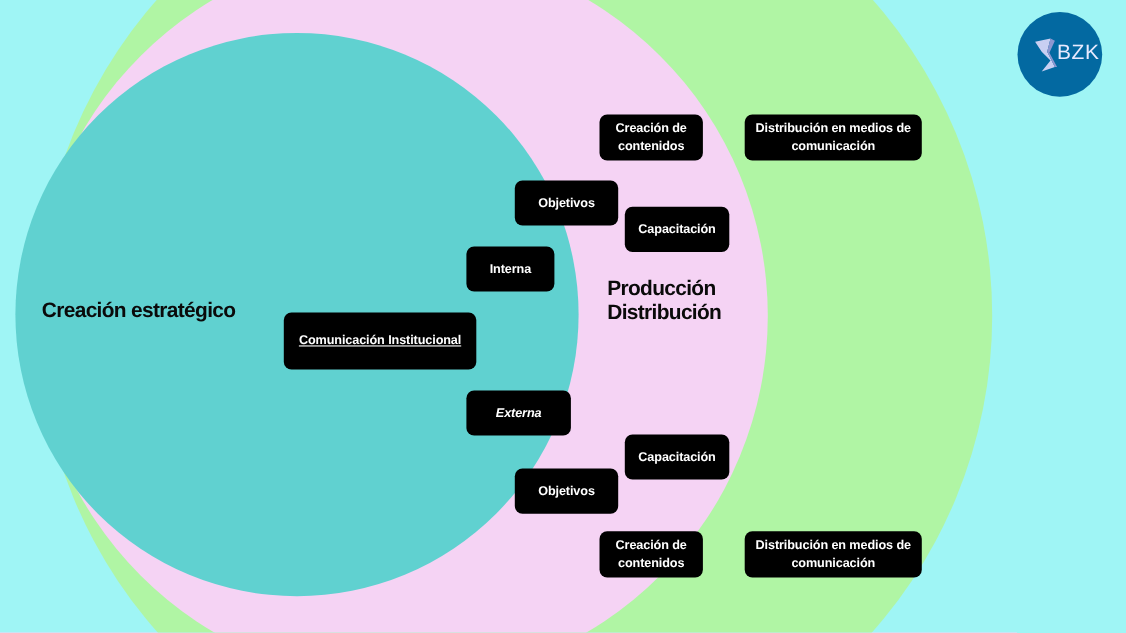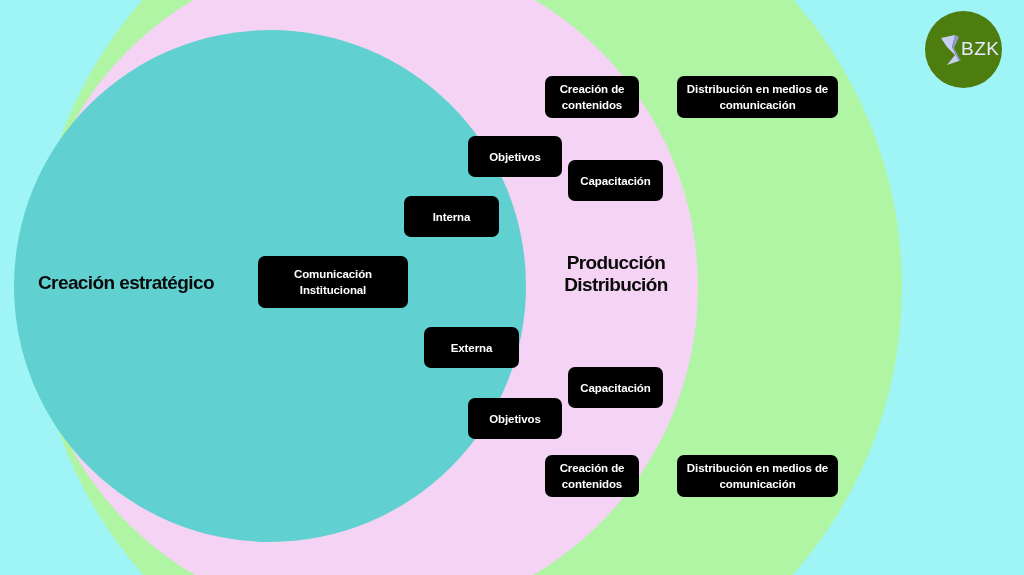--- a/index.html
+++ b/index.html
@@ -12,44 +12,44 @@
     .circle { position: absolute; border-radius: 50%; }
     .c-green { left: 34px; top: -147px; width: 868px; height: 868px; background: #b0f5a4; }
     .c-pink  { left: 30px; top: -47px; width: 668px; height: 668px; background: #f5d3f4; }
     .c-teal  { left: 14px; top: 30px; width: 512px; height: 512px; background: #60d1d0; }
 
     .label {
       position: absolute; color: #0a0a0a; font-weight: 700;
       font-size: 19px; line-height: 22px; letter-spacing: -0.6px;
     }
     .lbl-analisis { left: 38px; top: 272px; }
-    .lbl-produccion { left: 552px; top: 252px; width: 128px; text-align: center; }
+    .lbl-produccion { left: 552px; top: 252px; width: 128px; }
     .lbl-posicion { left: 720px; top: 252px; width: 184px; text-align: center; }
 
     .box {
       position: absolute; background: #000; color: #fff; border-radius: 7px;
       display: flex; align-items: center; justify-content: center; text-align: center;
       font-weight: 700; font-size: 11.5px; line-height: 16px; letter-spacing: -0.1px;
-      box-sizing: border-box; padding: 0 6px;
+      box-sizing: border-box; padding: 0 6px; margin-top: 28px;
     }
-    .b-com { left: 258px; top: 256px; width: 150px; height: 52px; }
-    .b-interna { left: 404px; top: 196px; width: 95px; height: 41px; text-align: center; }
-    .b-externa { left: 424px; top: 327px; width: 95px; height: 41px; }
+    .b-com { left: 258px; top: 256px; width: 175px; height: 52px; text-decoration: underline; }
+    .b-interna { left: 424px; top: 196px; width: 80px; height: 41px; text-align: center; }
+    .b-externa { left: 424px; top: 327px; width: 95px; height: 41px; font-style: italic; }
     .b-obj-top { left: 468px; top: 136px; width: 94px; height: 41px; }
     .b-cap-top { left: 568px; top: 160px; width: 95px; height: 41px; }
     .b-cre-top { left: 545px; top: 76px; width: 94px; height: 42px; }
     .b-dis-top { left: 677px; top: 76px; width: 161px; height: 42px; }
     .b-cap-bot { left: 568px; top: 367px; width: 95px; height: 41px; }
     .b-obj-bot { left: 468px; top: 398px; width: 94px; height: 41px; }
     .b-cre-bot { left: 545px; top: 455px; width: 94px; height: 42px; }
     .b-dis-bot { left: 677px; top: 455px; width: 161px; height: 42px; }
 
     .logo {
       position: absolute; left: 925px; top: 11px; width: 77px; height: 77px;
-      border-radius: 50%; background: #4d7c0f;
+      border-radius: 50%; background: #0369a1;
     }
     .logo svg { position: absolute; left: 0; top: 0; }
     .logo-text {
       position: absolute; left: 36px; top: 27px; color: #e8eaff;
       font-size: 19px; font-weight: 400; letter-spacing: 0.5px; line-height: 22px;
     }
   </style>
 </head>
 <body>
 

